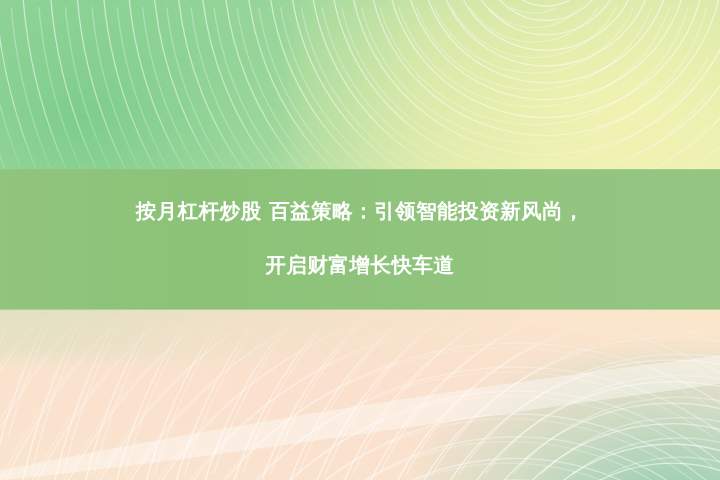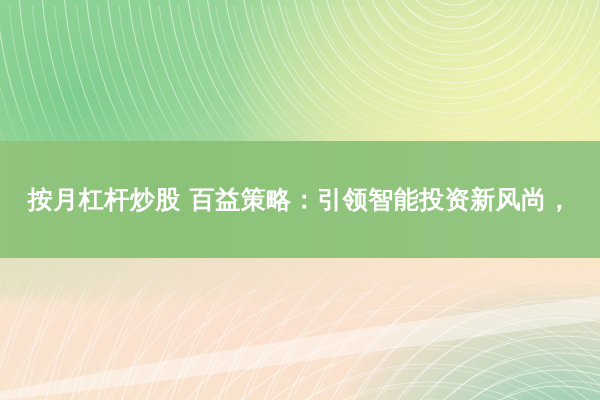--- a/index.html
+++ b/index.html
@@ -112,21 +112,21 @@
         rgba(255,255,255,0.03) 58%,
         rgba(255,255,255,0.07) 100%);
     pointer-events: none;
   }
   .headline {
     position: relative;
     z-index: 2;
     text-align: center;
     color: #ffffff;
     font-weight: bold;
-    font-size: 25px;
+    font-size: 17px;
     line-height: 45px;
     letter-spacing: 0.5px;
     width: 100%;
     padding: 0 6px;
     box-sizing: border-box;
     white-space: nowrap;
   }
   .headline .ln { display: block; }
 </style>
 </head>
@@ -274,16 +274,17 @@
       </g>
 
       <path d="M0,392 C150,362 330,330 600,296 L600,320 C330,356 150,386 0,400 Z" fill="#ffffff" fill-opacity="0.40"></path>
     </svg>
   </div>
 
   <div class="band" style="background: rgb(140, 194, 120);">
     <div class="band-sheen"></div>
     <div class="headline" style="color: rgb(255, 255, 255);">
       <span class="ln">按月杠杆炒股 百益策略：引领智能投资新风尚，</span>
+      <span class="ln">开启财富增长快车道</span>
     </div>
   </div>
 
 </div>
 
 </body></html>

